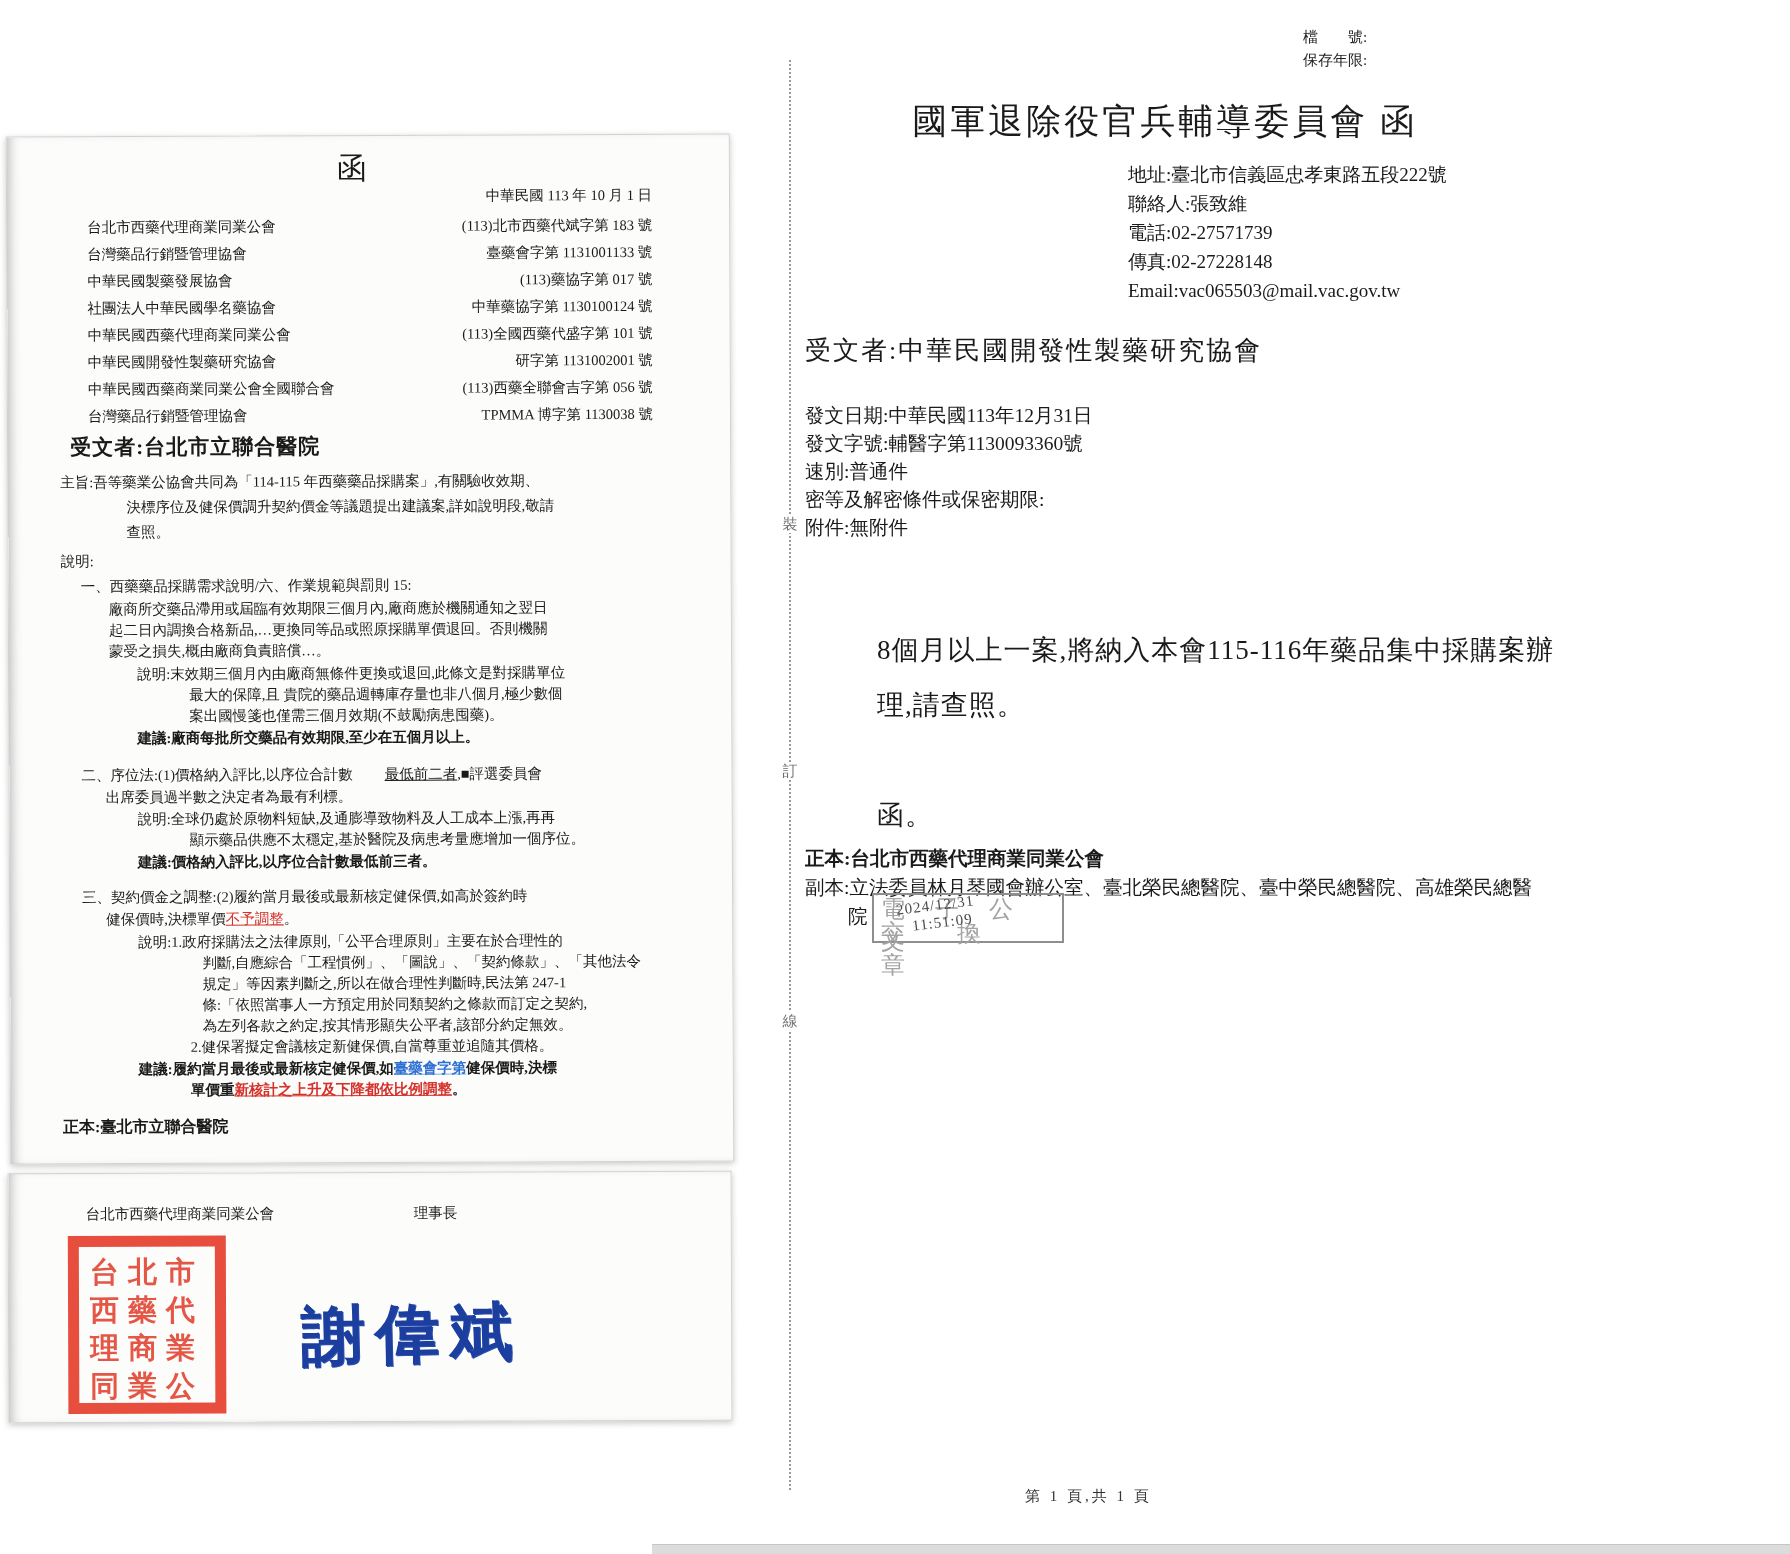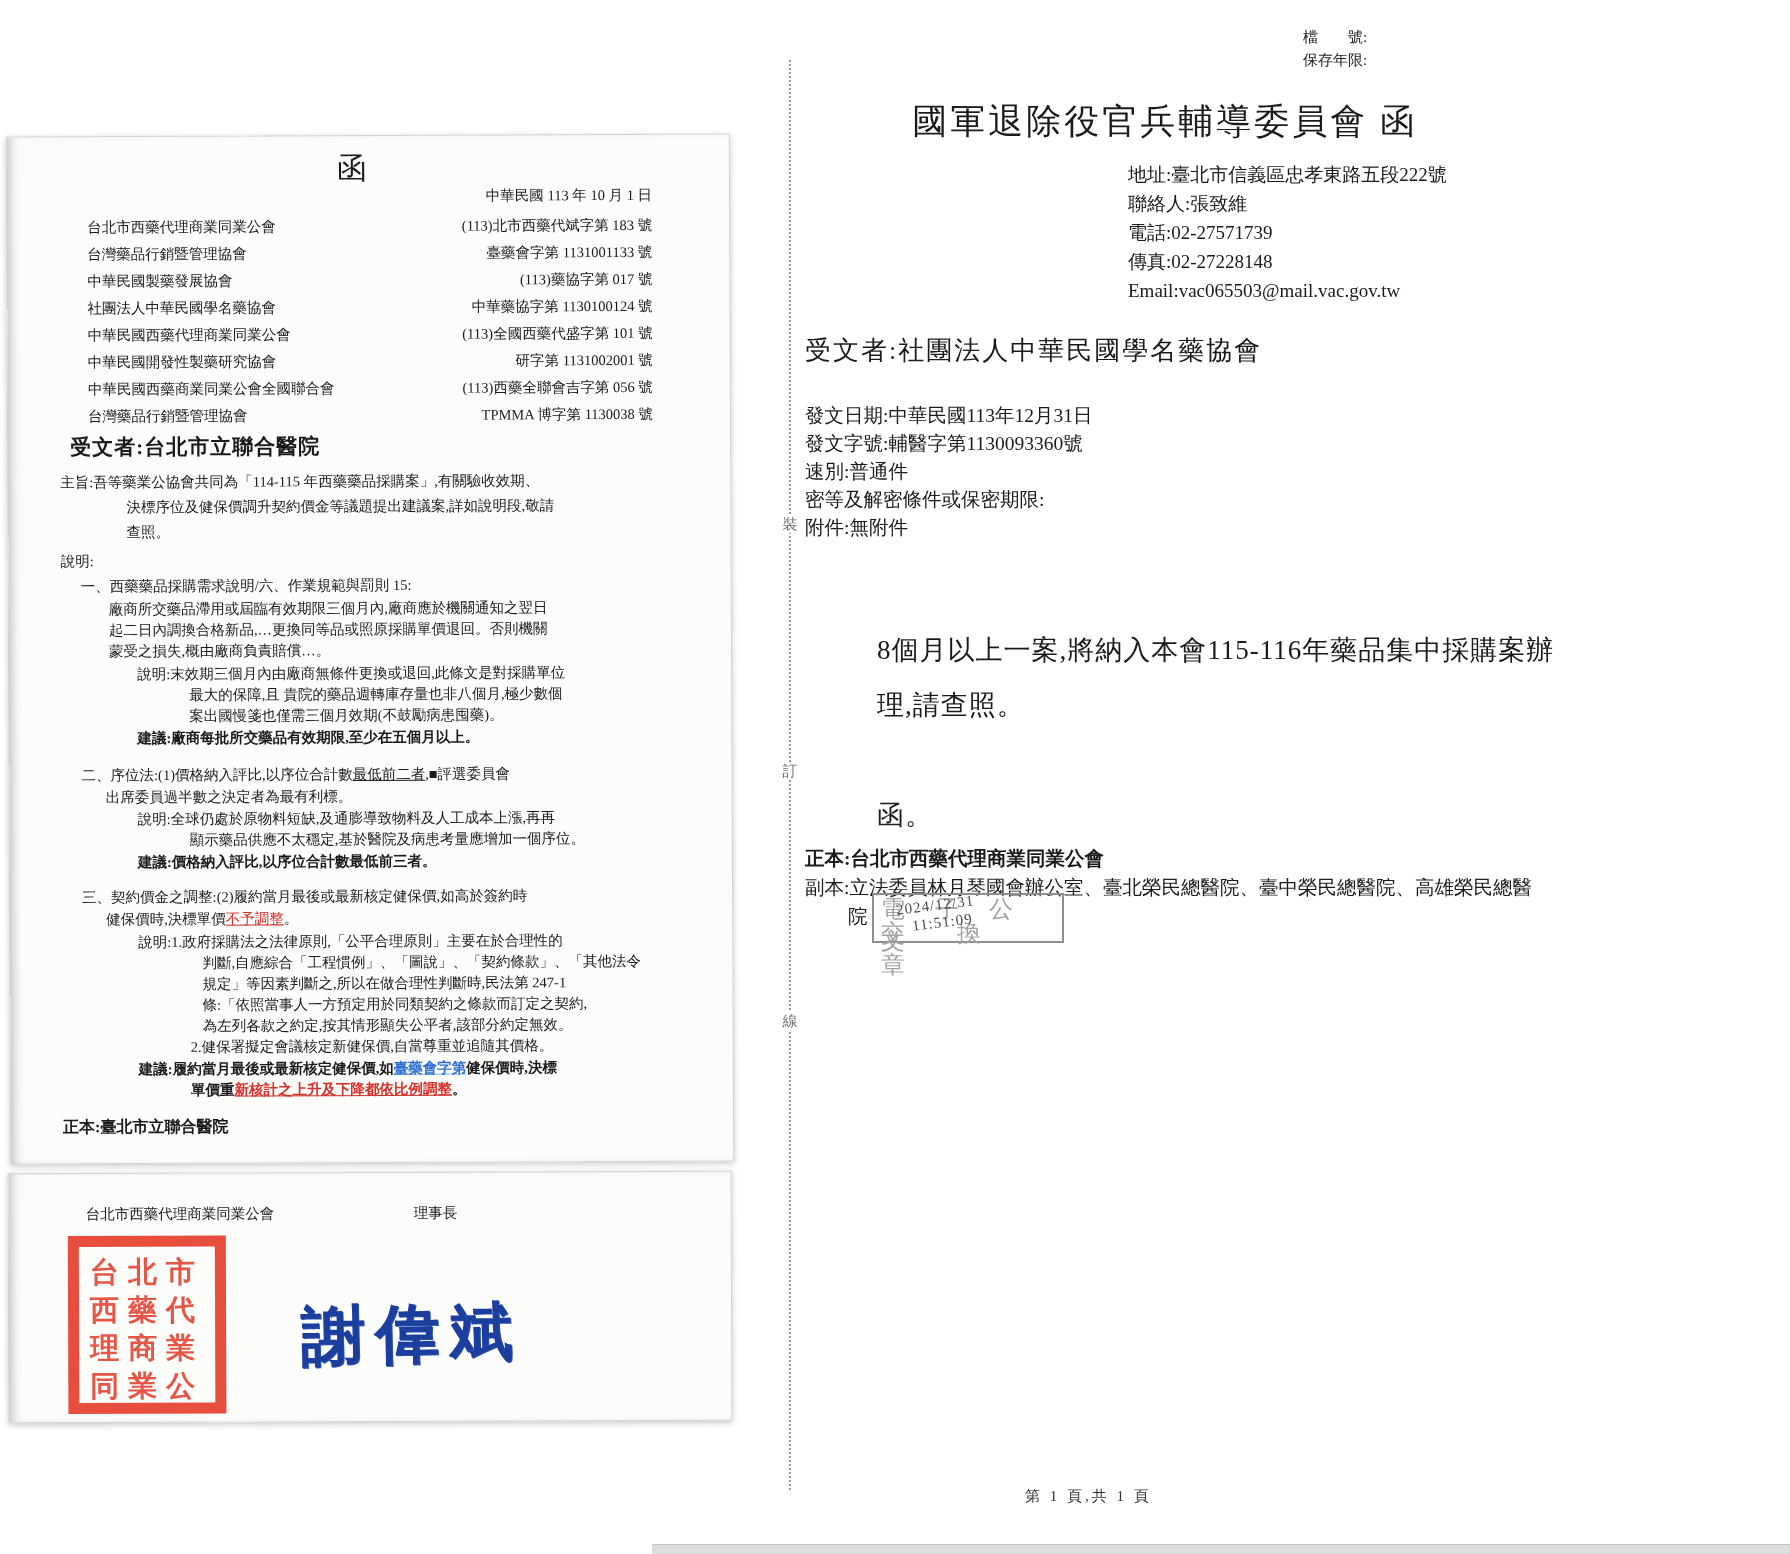--- a/index.html
+++ b/index.html
@@ -10,21 +10,21 @@
   
   .page{position:absolute;background:#fcfcfb;border:1px solid #d2d2d2;
         box-shadow:0 2px 6px rgba(0,0,0,.22), inset 9px 0 12px -7px rgba(0,0,0,.28);}
   #lp1{left:8px;top:135px;width:722px;height:1026px;transform:rotate(-.25deg);}
   #lp2{left:8px;top:1172px;width:722px;height:248px;transform:rotate(-.2deg);}
 
   .l-txt{font-size:14.5px;line-height:20px;}
   .l-title{font-size:30px;letter-spacing:2px;}
   .l-recip{font-size:21px;font-weight:bold;letter-spacing:1px;}
   .bold{font-weight:bold;}
-  .u{text-decoration:underline;}
+  .u{text-decoration:underline;margin-left:32px;}
   .redu{color:#d4312a;text-decoration:underline;}
   .blueu{color:#2d6fd2;text-decoration:underline;text-decoration-color:#7fb2e8;}
 
   
   .seal{position:absolute;left:59px;top:62px;width:158px;height:178px;border:11px solid #e6402e;
         box-sizing:border-box;color:#e24a38;opacity:.92;padding:6px 4px;overflow:hidden;
         font-weight:bold;font-size:29px;line-height:38px;letter-spacing:9px;
         white-space:normal;word-break:break-all;text-align:center;}
   .sig{position:absolute;left:292px;top:118px;font-size:64px;font-weight:bold;color:#1c3f9f;
        letter-spacing:10px;transform:rotate(-1.2deg);text-shadow:1px 1px 0 #2a50b0;}
@@ -152,21 +152,21 @@
   <div class="abs r-file" style="left:1303px;top:49px;">保存年限:</div>
 
   <div class="abs r-title" style="left:865px;top:98px;width:600px;">國軍退除役官兵輔導委員會 函</div>
 
   <div class="abs r-info" style="left:1128px;top:160px;">地址:臺北市信義區忠孝東路五段222號</div>
   <div class="abs r-info" style="left:1128px;top:189px;">聯絡人:張致維</div>
   <div class="abs r-info" style="left:1128px;top:218px;">電話:02-27571739</div>
   <div class="abs r-info" style="left:1128px;top:247px;">傳真:02-27228148</div>
   <div class="abs r-info" style="left:1128px;top:276px;">Email:vac065503@mail.vac.gov.tw</div>
 
-  <div class="abs r-recip" style="left:805px;top:333px;">受文者:社團法人中華民國學名藥協會</div>
+  <div class="abs r-recip" style="left:805px;top:333px;">受文者:中華民國開發性製藥研究協會</div>
 
   <div class="abs r-meta" style="left:805px;top:402px;">發文日期:中華民國113年12月31日</div>
   <div class="abs r-meta" style="left:805px;top:430px;">發文字號:輔醫字第1130093360號</div>
   <div class="abs r-meta" style="left:805px;top:458px;">速別:普通件</div>
   <div class="abs r-meta" style="left:805px;top:486px;">密等及解密條件或保密期限:</div>
   <div class="abs r-meta" style="left:805px;top:514px;">附件:無附件</div>
 
   <div class="abs r-main" style="left:877px;top:632px;">8個月以上一案,將納入本會115-116年藥品集中採購案辦</div>
   <div class="abs r-main" style="left:877px;top:687px;">理,請查照。</div>
 

